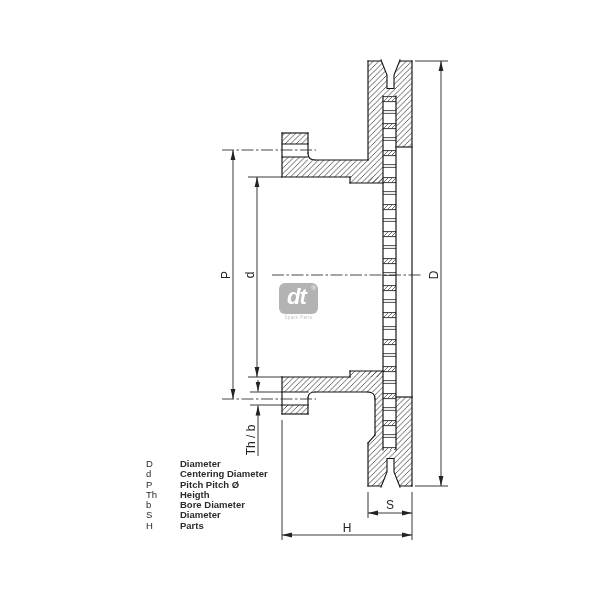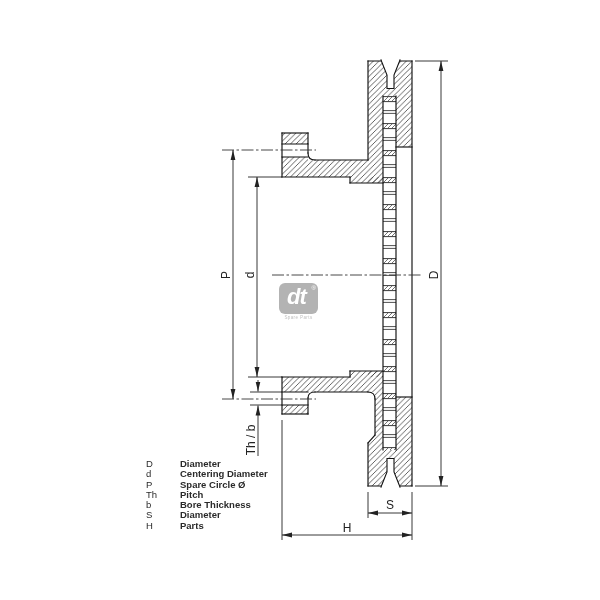--- a/index.html
+++ b/index.html
@@ -169,29 +169,29 @@
       <div class="legend-row">
         <span class="legend-symbol">D</span>
         <span class="legend-desc">Diameter</span>
       </div>
       <div class="legend-row">
         <span class="legend-symbol">d</span>
         <span class="legend-desc">Centering Diameter</span>
       </div>
       <div class="legend-row">
         <span class="legend-symbol">P</span>
-        <span class="legend-desc">Spare Circle Ø</span>
+        <span class="legend-desc">Pitch Pitch Ø</span>
       </div>
       <div class="legend-row">
         <span class="legend-symbol">Th</span>
-        <span class="legend-desc">Pitch</span>
+        <span class="legend-desc">Heigth</span>
       </div>
       <div class="legend-row">
         <span class="legend-symbol">b</span>
-        <span class="legend-desc">Bore Thickness</span>
+        <span class="legend-desc">Bore Diameter</span>
       </div>
       <div class="legend-row">
         <span class="legend-symbol">S</span>
         <span class="legend-desc">Diameter</span>
       </div>
       <div class="legend-row">
         <span class="legend-symbol">H</span>
         <span class="legend-desc">Parts</span>
       </div>
     </div>

